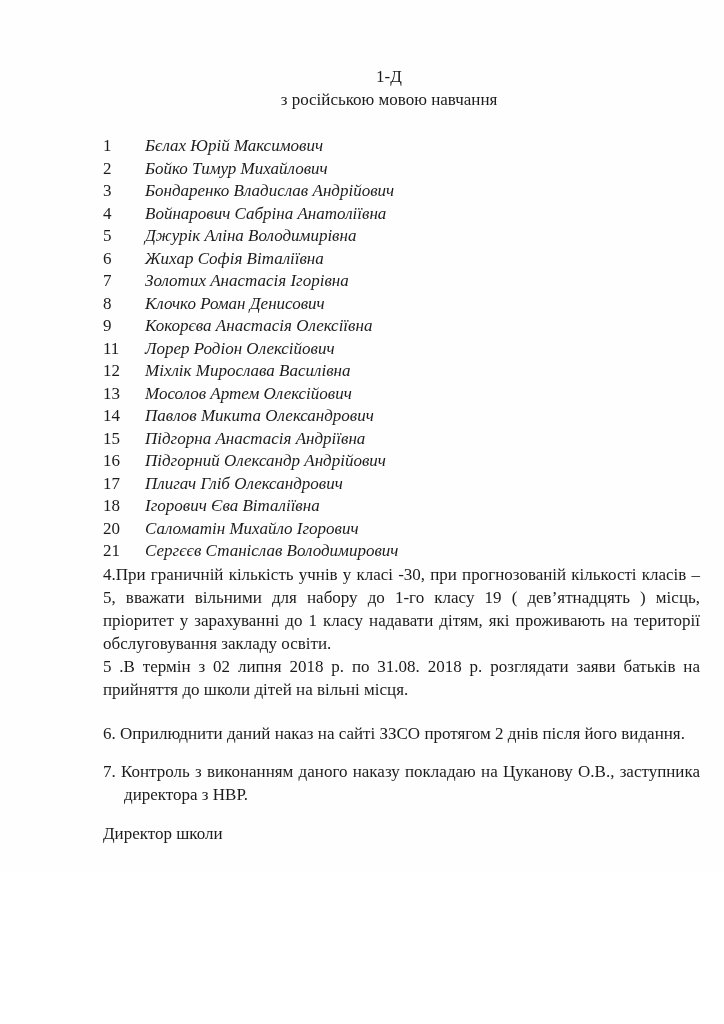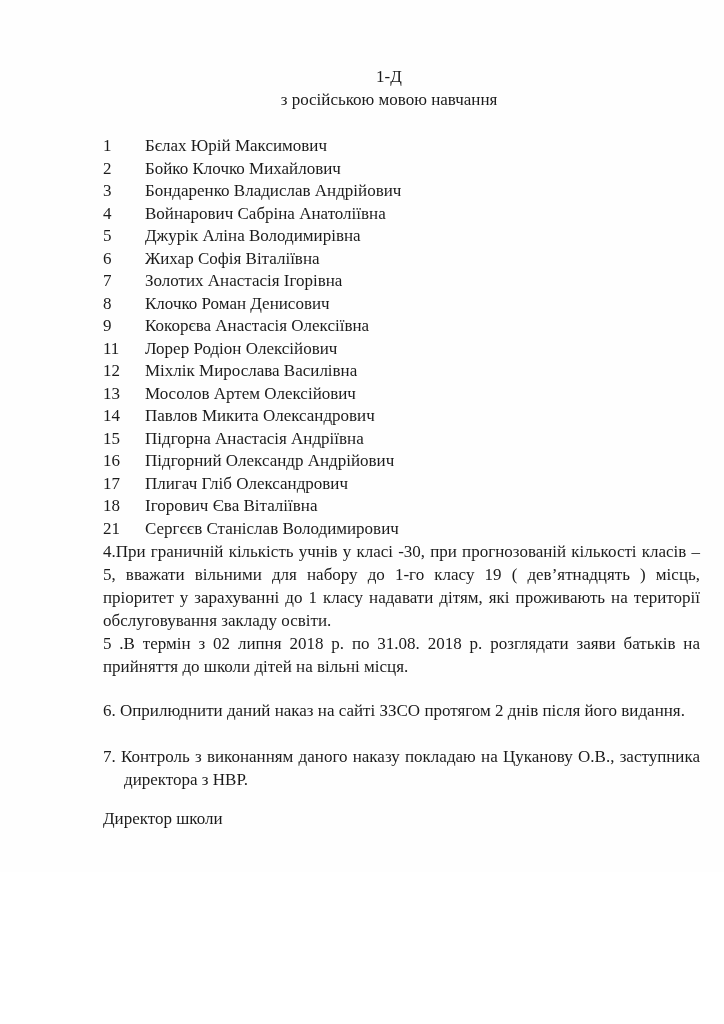--- a/index.html
+++ b/index.html
@@ -34,28 +34,29 @@
   .student-row {
     display: flex;
     height: 22.5px;
     line-height: 22.5px;
   }
   .student-num {
     flex: 0 0 42px;
   }
   .student-name {
     flex: 1 1 auto;
+    font-style: italic;
   }
   .para {
     text-align: justify;
     margin: 0;
   }
   .para-6 { margin-top: 21px; }
   .para-7 {
-    margin-top: 23px;
+    margin-top: 15px;
     padding-left: 21px;
     text-indent: -21px;
   }
   .signature-row {
     display: flex;
     margin-top: 16px;
   }
   .signature-name {
     margin-left: auto;
     margin-right: 60px;
@@ -70,21 +71,21 @@
     <div class="doc-heading">1-Д</div>
     <div class="doc-heading">з російською мовою навчання</div>
 
     <div class="student-list">
       <div class="student-row">
           <span class="student-num">1</span>
           <span class="student-name">Бєлах Юрій Максимович</span>
         </div>
       <div class="student-row">
           <span class="student-num">2</span>
-          <span class="student-name">Бойко Клочко Михайлович</span>
+          <span class="student-name">Бойко Тимур Михайлович</span>
         </div>
       <div class="student-row">
           <span class="student-num">3</span>
           <span class="student-name">Бондаренко Владислав Андрійович</span>
         </div>
       <div class="student-row">
           <span class="student-num">4</span>
           <span class="student-name">Войнарович Сабріна Анатоліївна</span>
         </div>
       <div class="student-row">
@@ -133,20 +134,24 @@
         </div>
       <div class="student-row">
           <span class="student-num">17</span>
           <span class="student-name">Плигач Гліб Олександрович</span>
         </div>
       <div class="student-row">
           <span class="student-num">18</span>
           <span class="student-name">Ігорович Єва Віталіївна</span>
         </div>
       <div class="student-row">
+          <span class="student-num">20</span>
+          <span class="student-name">Саломатін Михайло Ігорович</span>
+        </div>
+      <div class="student-row">
           <span class="student-num">21</span>
           <span class="student-name">Сергєєв Станіслав Володимирович</span>
         </div>
     </div>
 
     <p class="para para-4">4.При  граничній  кількість учнів у класі -30,  при прогнозованій кількості класів – 5, вважати вільними для набору до 1-го класу 19 ( дев’ятнадцять ) місць, пріоритет у зарахуванні до 1 класу  надавати дітям, які проживають на території обслуговування закладу освіти.</p>
     <p class="para para-5">5 .В термін з 02 липня  2018 р. по 31.08. 2018 р.  розглядати заяви батьків на прийняття до школи дітей на вільні місця.</p>
     <p class="para para-6">6. Оприлюднити  даний наказ на сайті ЗЗСО протягом 2 днів після його видання.</p>
     <p class="para para-7">7. Контроль з виконанням даного наказу покладаю на Цуканову О.В., заступника директора з НВР.</p>
 

